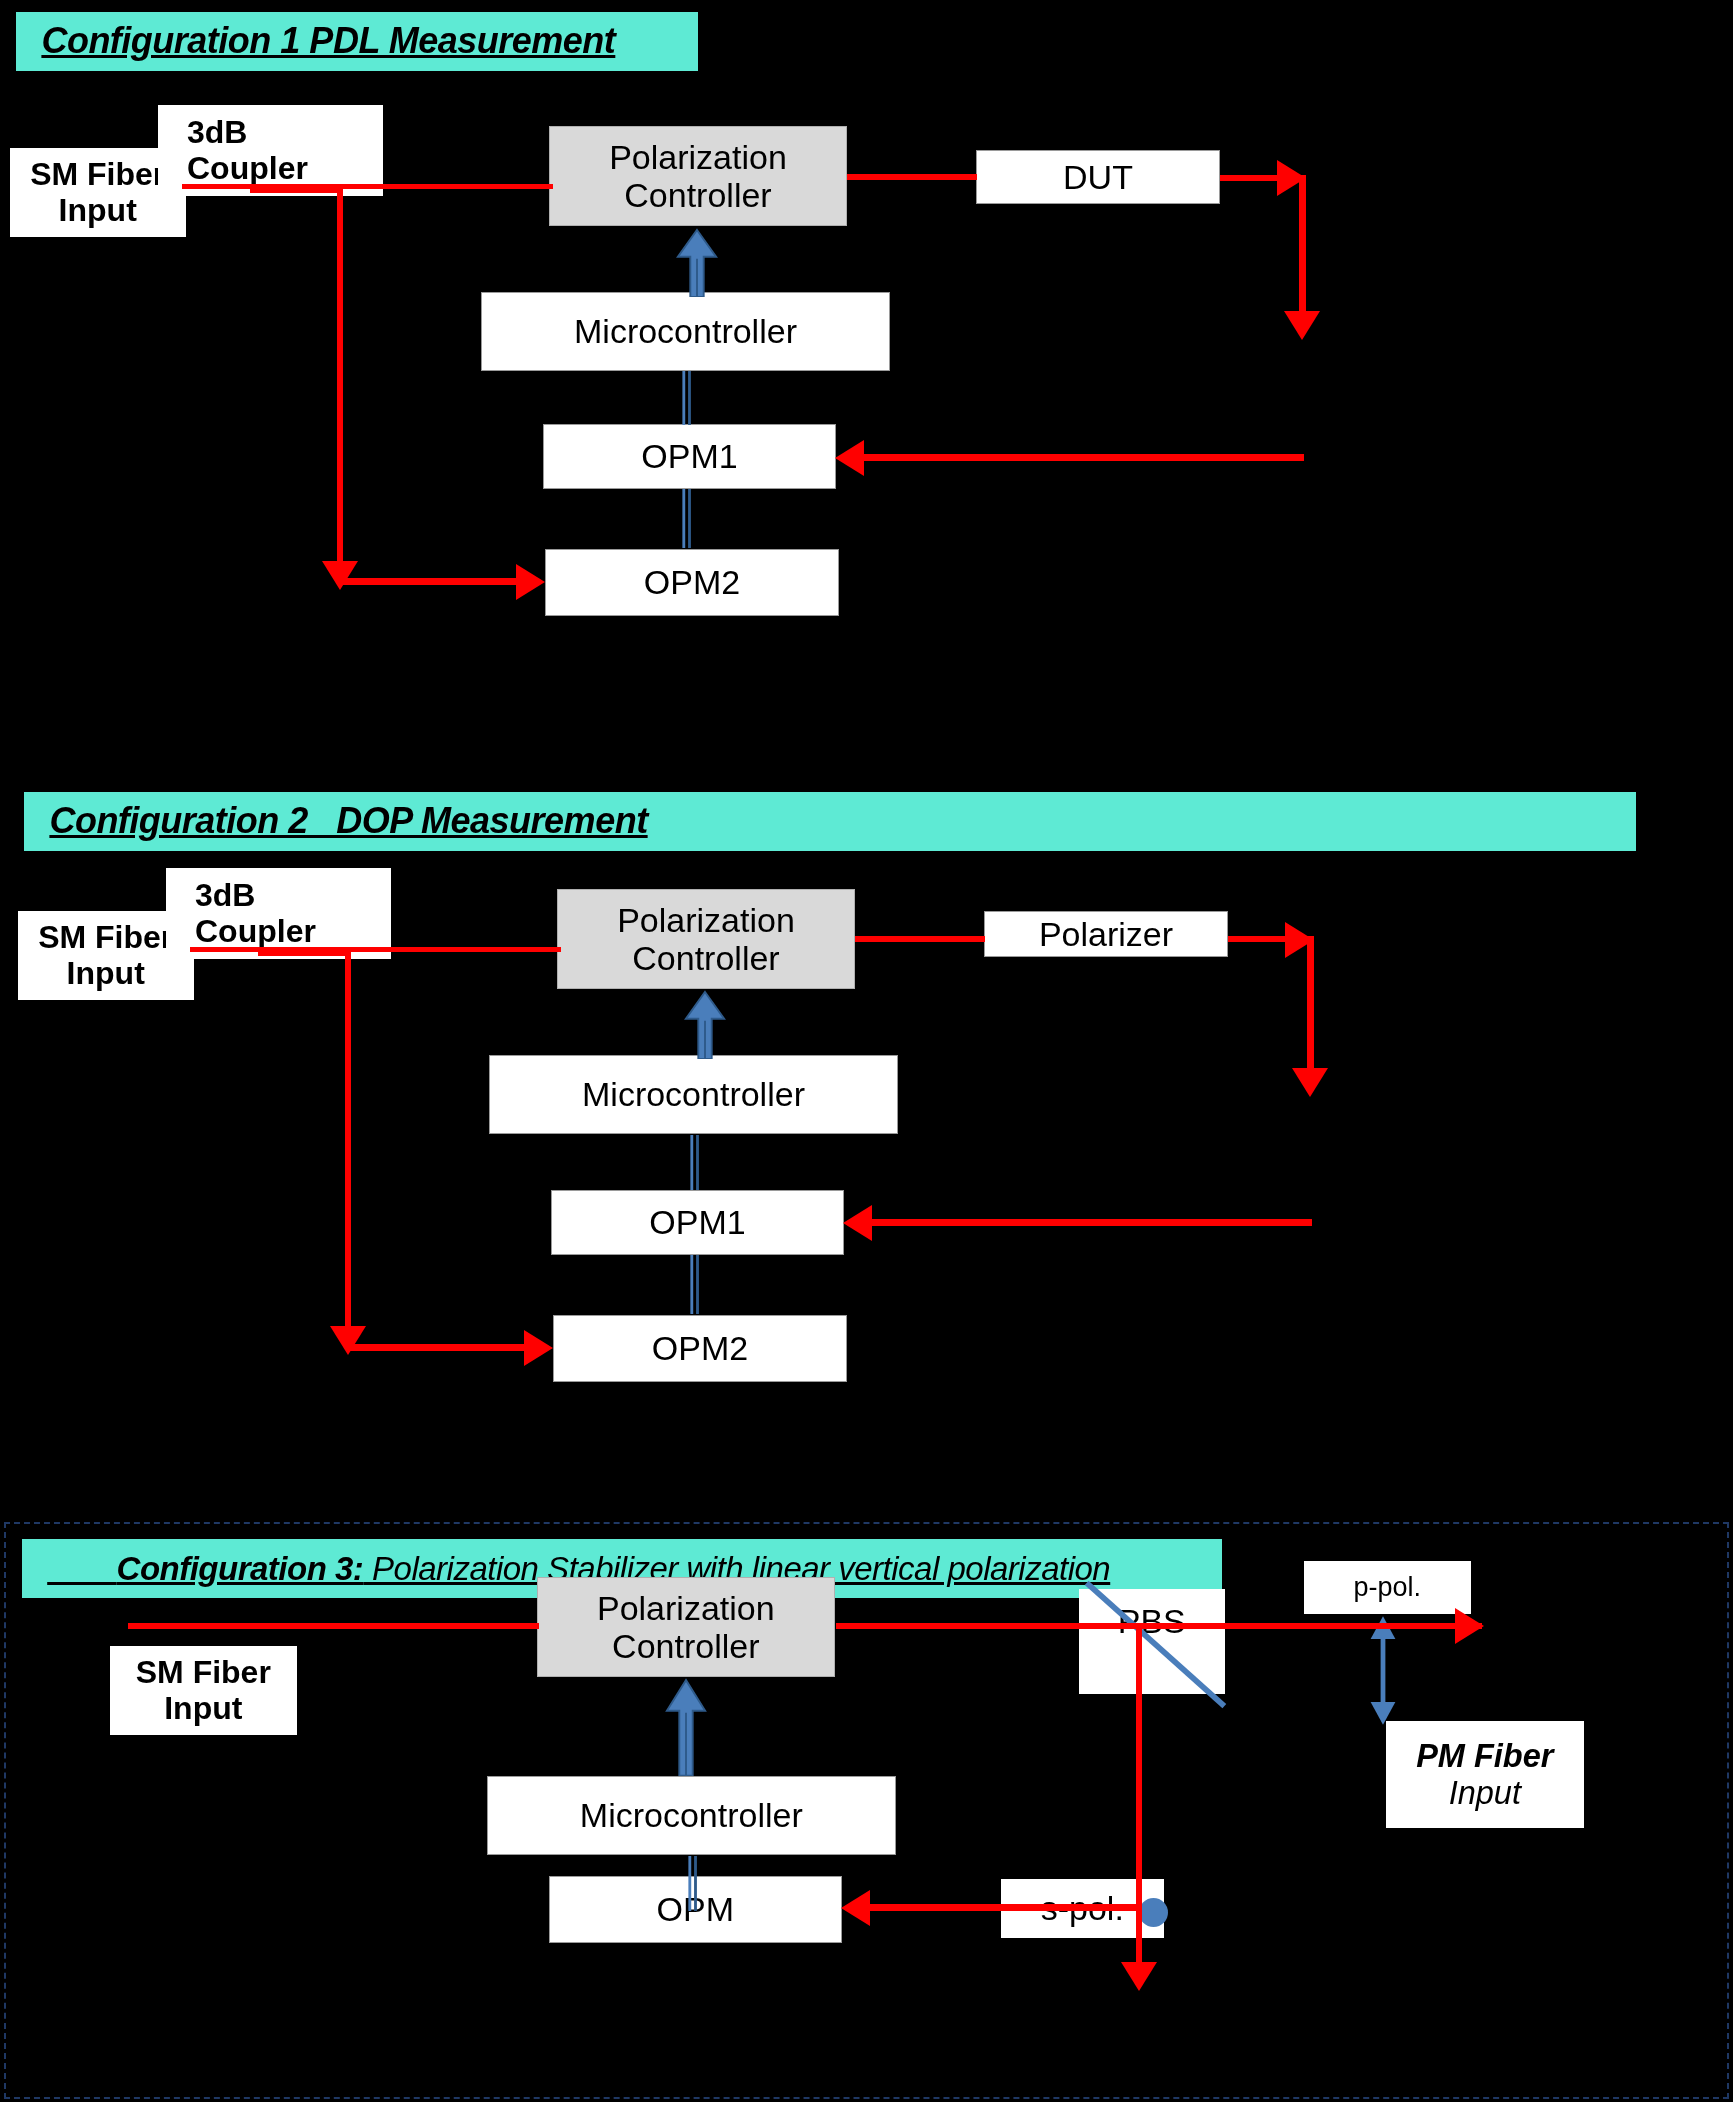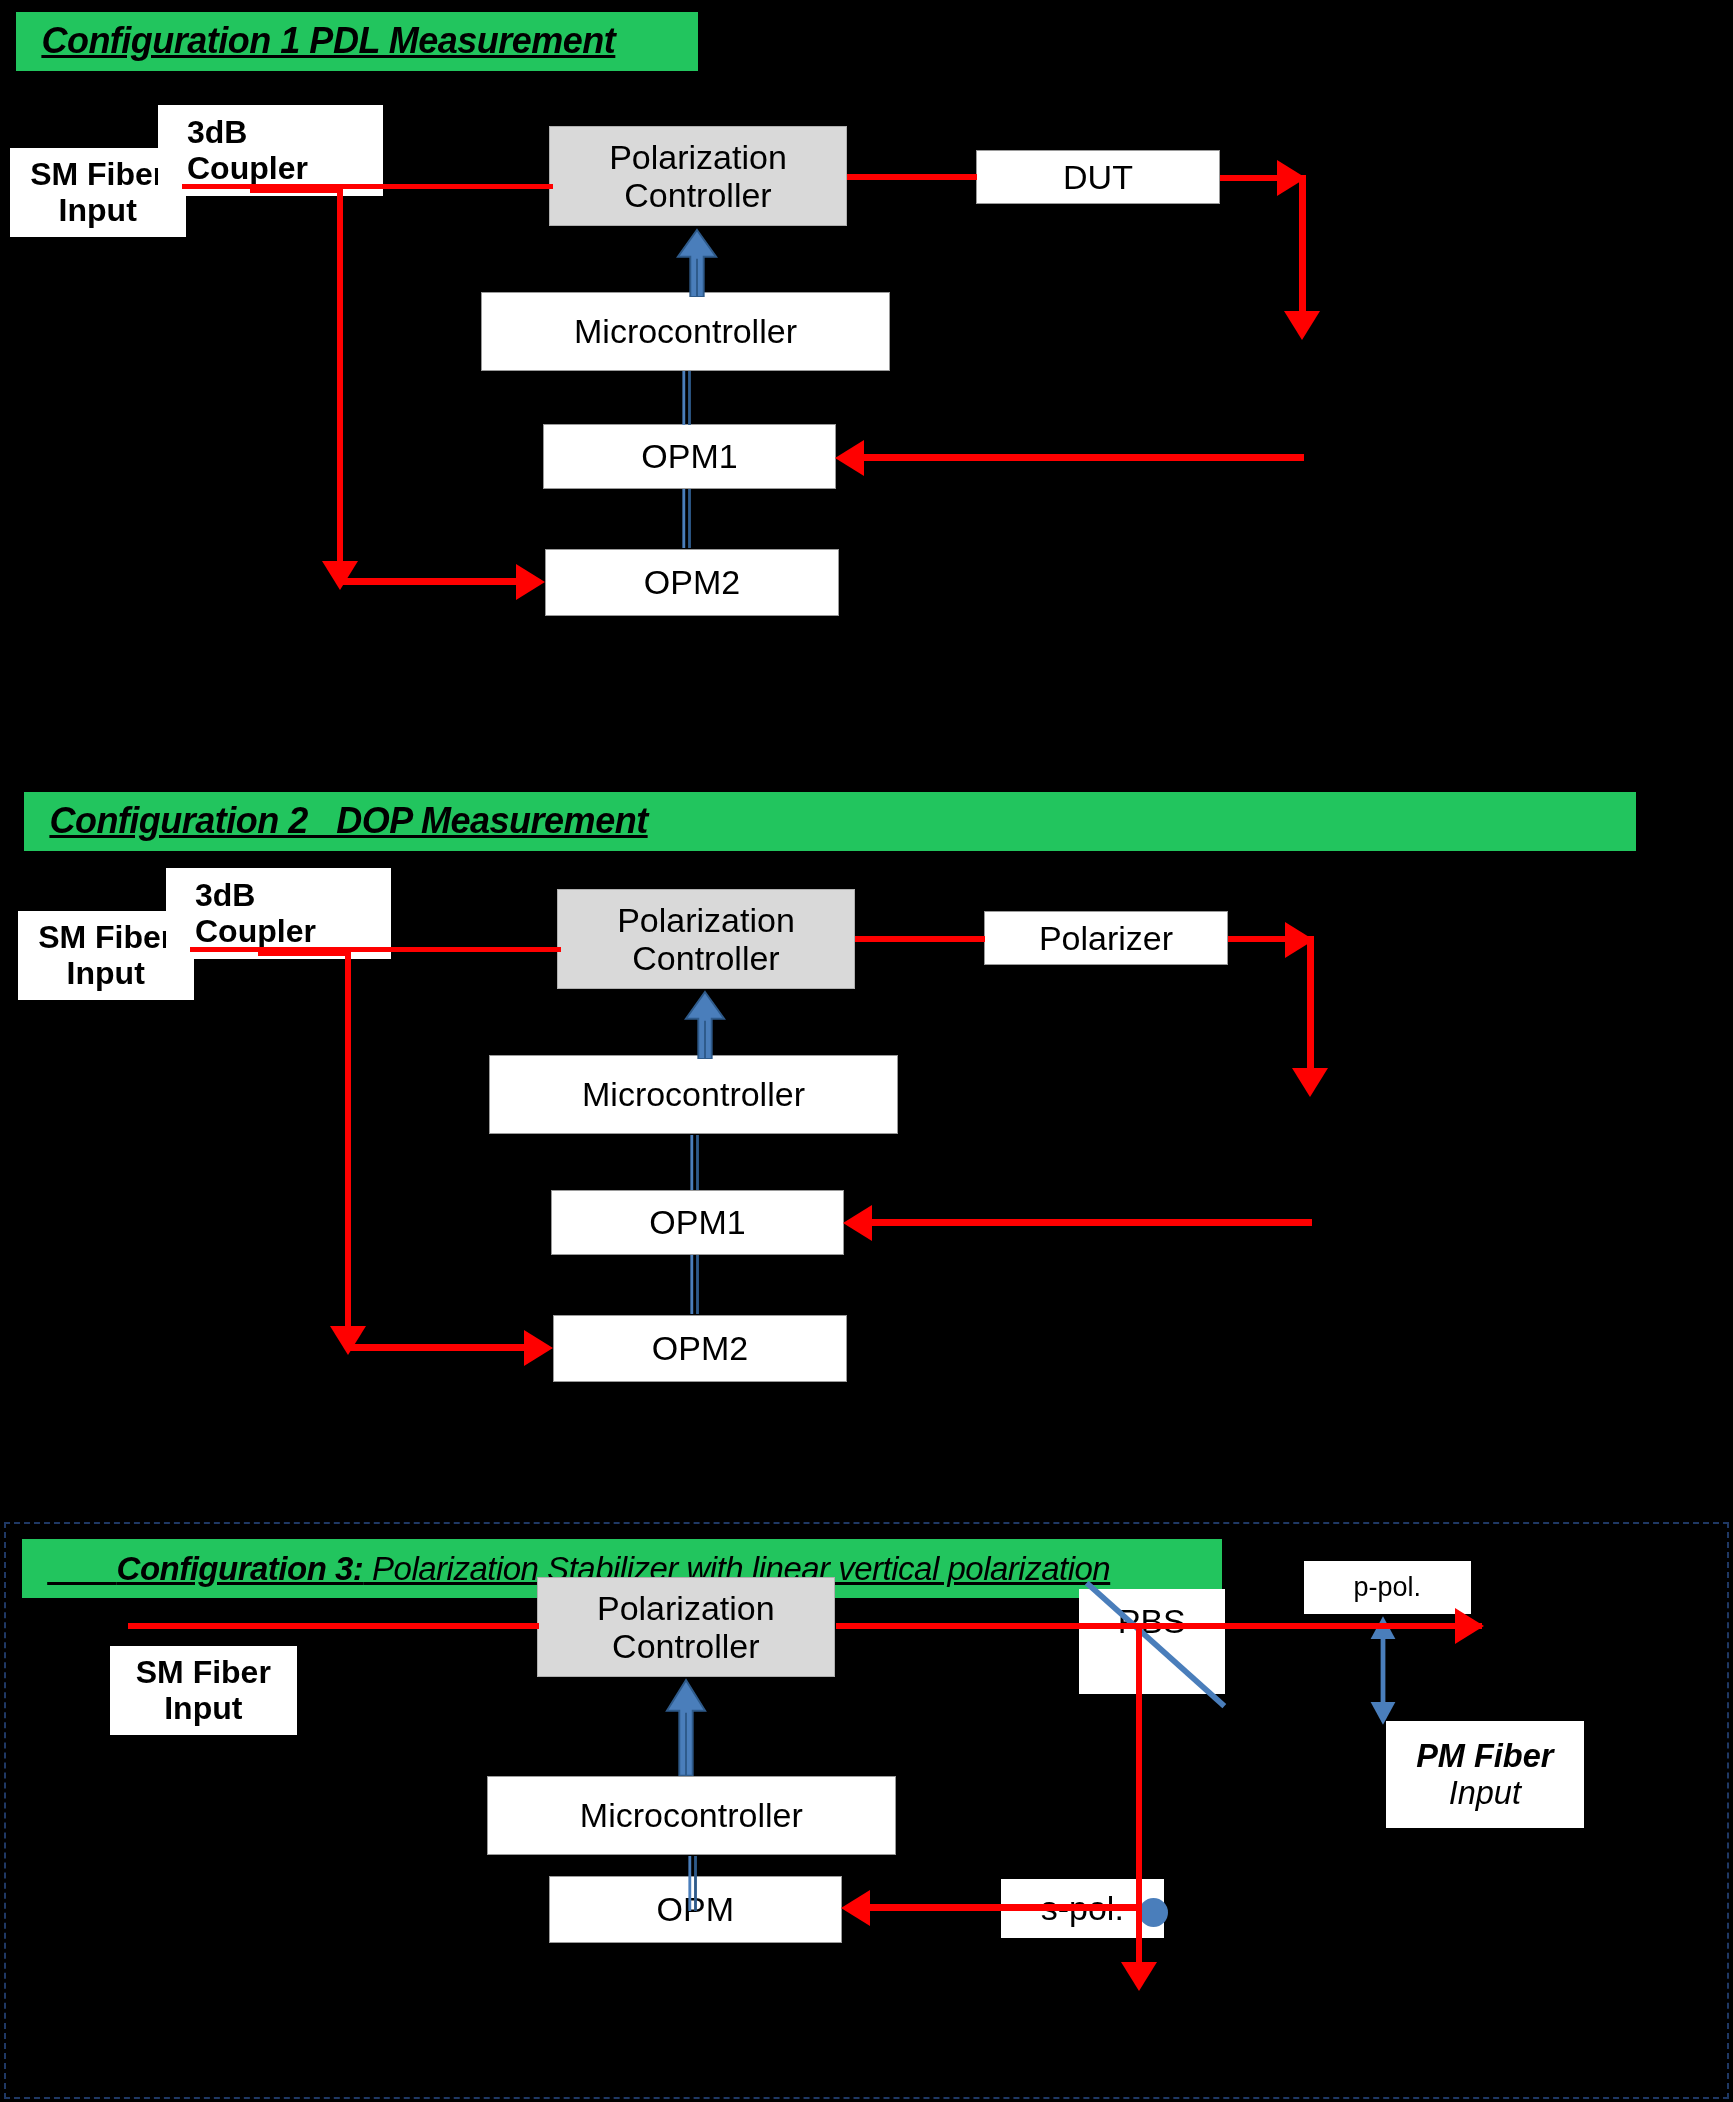--- a/index.html
+++ b/index.html
@@ -16,21 +16,21 @@
     height: 2103px;
     background: #000000;
     overflow: hidden;
   }
 
   
   .abs { position: absolute; box-sizing: border-box; }
 
   
   .title-banner {
-    background: #22c55e;
+    background: #5eead4;
     border-left: 3.8px solid #000000;
     display: flex;
     align-items: center;
     padding-left: 25px;
   }
   .title-text {
     font-weight: bold;
     font-style: italic;
     text-decoration: underline;
     color: #000000;
@@ -203,21 +203,21 @@
     <div class="abs box noborder" style="left:158px; top:84px; width:225px; height:91px; font-weight:bold; font-size:32px; flex-direction:column; align-items:flex-start; padding-left:29px;">
       <span>3dB</span>
       <span>Coupler</span>
     </div>
 
     <div class="abs box gray" style="left:549px; top:105px; width:298px; height:100px; flex-direction:column;">
       <span>Polarization</span>
       <span>Controller</span>
     </div>
 
-    <div class="abs box" style="left:976px; top:127px; width:244px; height:54px;">
+    <div class="abs box" style="left:976px; top:127px; width:244px; height:46px;">
       <span>Polarizer</span>
     </div>
 
     <div class="abs box" style="left:481px; top:271px; width:409px; height:79px;">
       <span>Microcontroller</span>
     </div>
 
     <div class="abs box" style="left:543px; top:406px; width:293px; height:65px;">
       <span>OPM1</span>
     </div>

